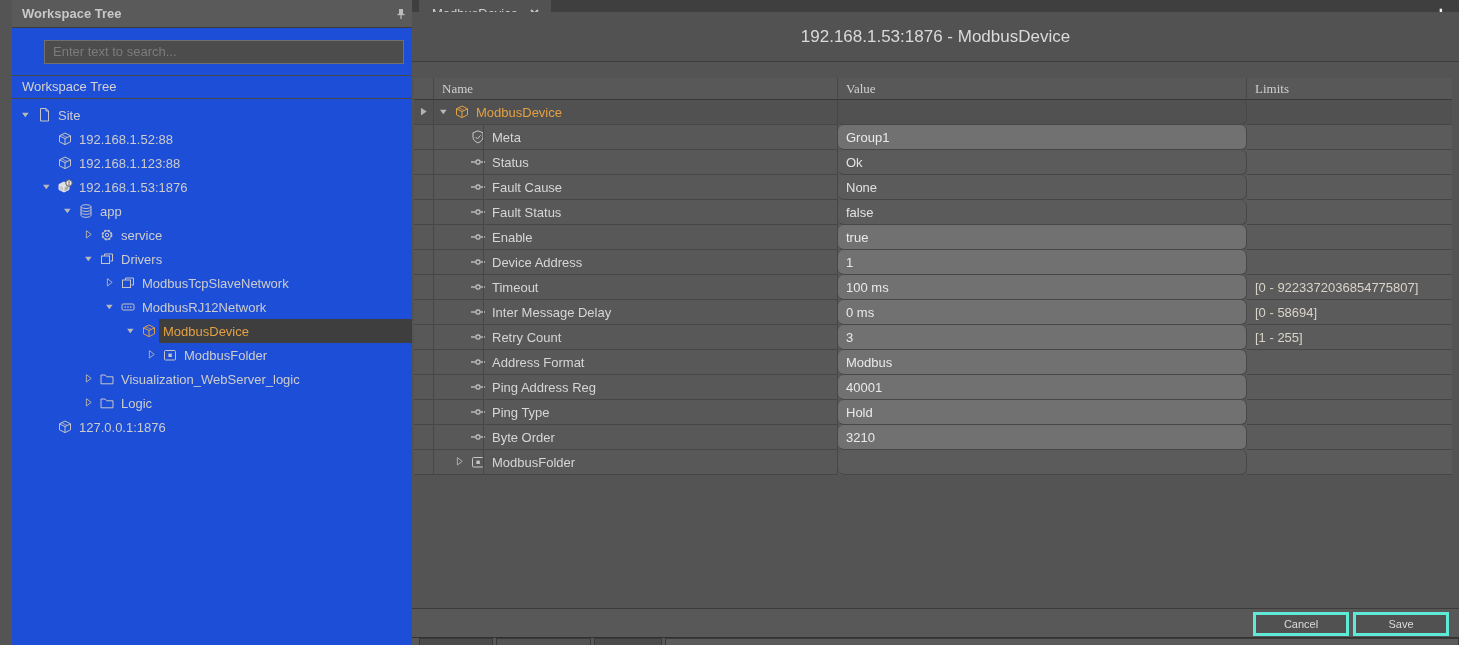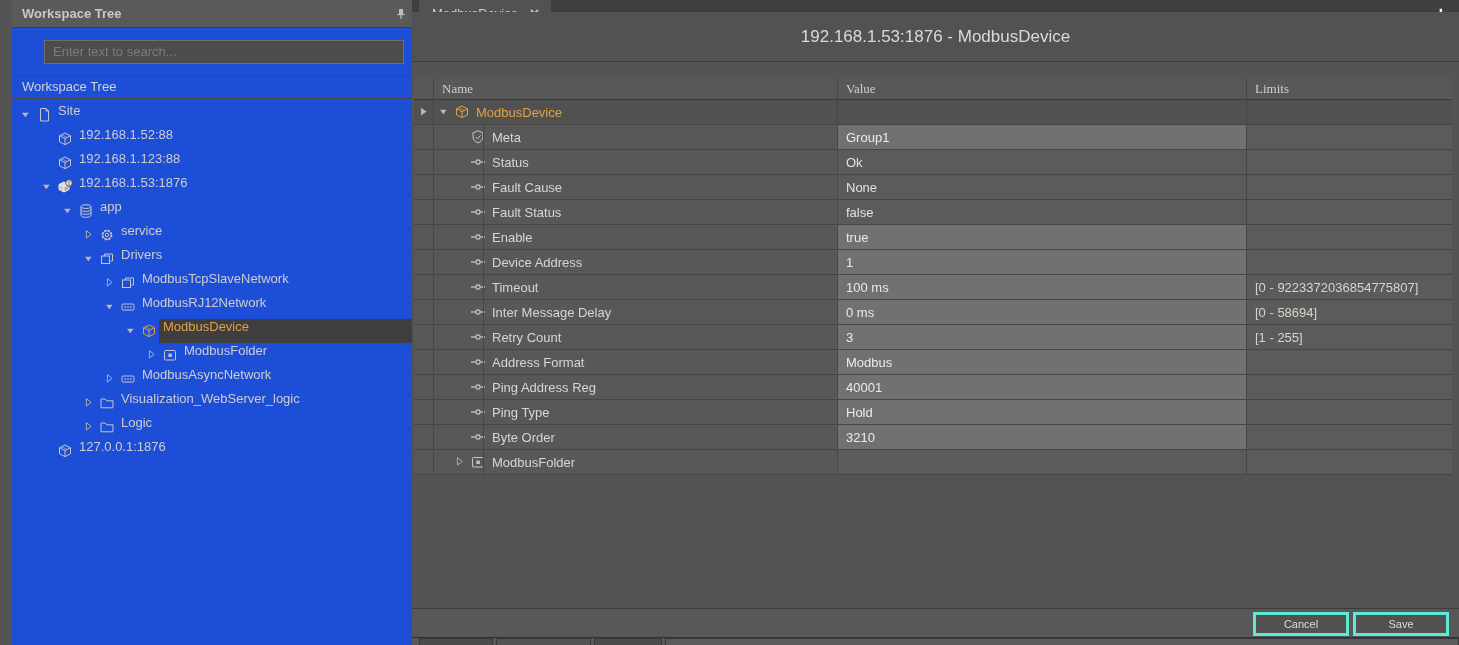--- a/index.html
+++ b/index.html
@@ -18,21 +18,21 @@
   .lp-search{height:47px;display:flex;align-items:center;padding:0 16px;border-bottom:1px solid #474747;}
   .search-input{flex:1;height:20px;background:#4c4c4c;border:1px solid #6f6f6f;color:#cfcfcf;
                 padding:1px 8px;font-size:13px;font-family:inherit;outline:none;margin-left:16px;}
   .search-input::placeholder{color:#7c7c7c;}
   .lp-section{height:22px;line-height:22px;padding:0 10px;color:#d2d2d2;border-bottom:1px solid #474747;}
   .tree{padding-top:4px;}
   .trow{height:24px;display:flex;align-items:center;cursor:default;}
   .tind{flex:none;height:1px;}
   .tarrow{width:16px;flex:none;display:flex;justify-content:center;cursor:pointer;}
   .ticon{width:20px;flex:none;display:flex;justify-content:center;}
-  .tzone{flex:1;height:24px;display:flex;align-items:flex-start;padding-left:4px;min-width:0;}
+  .tzone{flex:1;height:24px;display:flex;align-items:center;padding-left:4px;min-width:0;}
   .tlabel{white-space:nowrap;color:#cdcdcd;}
   .trow.sel .tzone{background:#3e3e3e;}
   .trow.sel .tlabel{color:#e2a144;}
 
   
   .main{position:absolute;left:412px;top:0;right:0;bottom:0;background:#545454;}
   .tabstrip{position:absolute;top:0;left:0;right:0;height:27px;background:#3f3f3f;border-bottom:1px solid #383838;}
   .tab{position:absolute;left:7px;top:0;height:27px;background:#525252;display:flex;align-items:center;
        gap:11px;padding:0 11px 0 13px;color:#d2d2d2;cursor:pointer;}
   .tab-close{display:flex;cursor:pointer;}
@@ -46,21 +46,21 @@
   .ghead{display:flex;height:22px;background:#585858;}
   .ghead>div{box-sizing:border-box;border-bottom:1px solid #393939;color:#d0d0d0;display:flex;align-items:center;font-family:Liberation Serif, serif;}
   .g-gutter{width:20px;border-right:1px solid #474747;}
   .g-name{width:404px;border-right:1px solid #474747;padding-left:8px;}
   .g-value{width:409px;border-right:1px solid #474747;padding-left:8px;}
   .g-limits{flex:1;padding-left:8px;}
   .row{display:flex;height:25px;box-sizing:border-box;background:#585858;}
   .row>div{box-sizing:border-box;border-bottom:1px solid #464646;}
   .c-gutter{width:20px;border-right:1px solid #474747;display:flex;align-items:center;justify-content:center;}
   .c-name{width:404px;border-right:1px solid #474747;display:flex;align-items:center;position:relative;}
-  .c-value{width:409px;border-right:1px solid #474747;display:flex;align-items:center;padding-left:8px;color:#e2e2e2;}
+  .c-value{width:409px;border-right:1px solid #474747;display:flex;align-items:center;padding-left:8px;color:#e2e2e2;border-radius:6px;}
   .c-limits{flex:1;display:flex;align-items:center;padding-left:8px;color:#d9d4ca;}
   .n-ind{flex:none;height:1px;}
   .n-arrow{width:16px;flex:none;display:flex;justify-content:center;cursor:pointer;}
   .n-icon{width:20px;flex:none;display:flex;justify-content:center;}
   .n-label{margin-left:4px;white-space:nowrap;color:#d6d6d6;}
   .row.parent{background:#515151;}
   .row.parent .n-label{color:#e2a144;}
   .row.editable .c-value{background:#717171;color:#eaeaea;}
   .row.readonly .c-value,.row.folder .c-value{background:#5b5b5b;}
   .row:not(.parent) .c-limits{background:#5b5b5b;}
@@ -291,39 +291,20 @@
             <svg width="16" height="16" viewBox="0 0 16 16" fill="none">
               <rect x="2.5" y="3.5" width="11" height="9.5" rx="1" stroke="#c6c6c6"></rect>
               <rect x="6.4" y="6.6" width="3.4" height="3.4" fill="#c6c6c6"></rect>
             </svg>
           </span>
           <div class="tzone">
             <span class="tlabel">ModbusFolder</span>
           </div>
         </div>
         <div class="trow">
-          <span class="tind" style="width: 90px;"></span>
-          <span class="tarrow">
-            <svg width="14" height="14" viewBox="0 0 16 16" fill="none">
-              <path d="M5 3 L10.5 7.3 L5 11.5 Z" fill="none" stroke="#b0b0b0" stroke-width="1.1"></path>
-            </svg>
-          </span>
-          <span class="icn ticon">
-            <svg width="16" height="16" viewBox="0 0 16 16" fill="none">
-              <rect x="2" y="5" width="12" height="6" rx="1.2" stroke="#c6c6c6"></rect>
-              <circle cx="5.2" cy="8" r="0.85" fill="#c6c6c6"></circle>
-              <circle cx="8" cy="8" r="0.85" fill="#c6c6c6"></circle>
-              <circle cx="10.8" cy="8" r="0.85" fill="#c6c6c6"></circle>
-            </svg>
-          </span>
-          <div class="tzone">
-            <span class="tlabel">ModbusAsyncNetwork</span>
-          </div>
-        </div>
-        <div class="trow">
           <span class="tind" style="width: 69px;"></span>
           <span class="tarrow">
             <svg width="14" height="14" viewBox="0 0 16 16" fill="none">
               <path d="M5 3 L10.5 7.3 L5 11.5 Z" fill="none" stroke="#b0b0b0" stroke-width="1.1"></path>
             </svg>
           </span>
           <span class="icn ticon">
             <svg width="16" height="16" viewBox="0 0 16 16" fill="none">
               <path d="M2 4 h4.2 l1.6 1.8 H14 v7 H2 z" stroke="#c6c6c6"></path>
             </svg>

